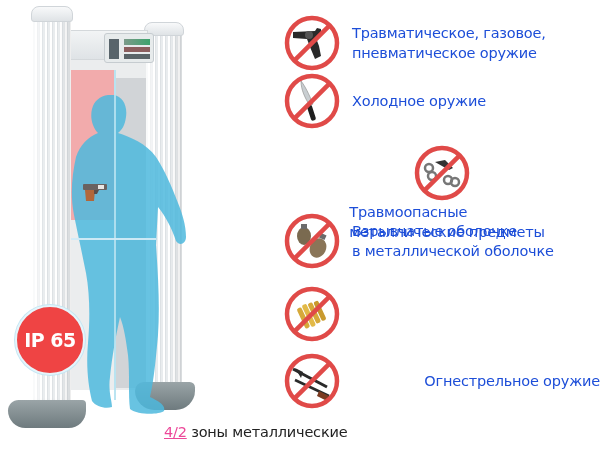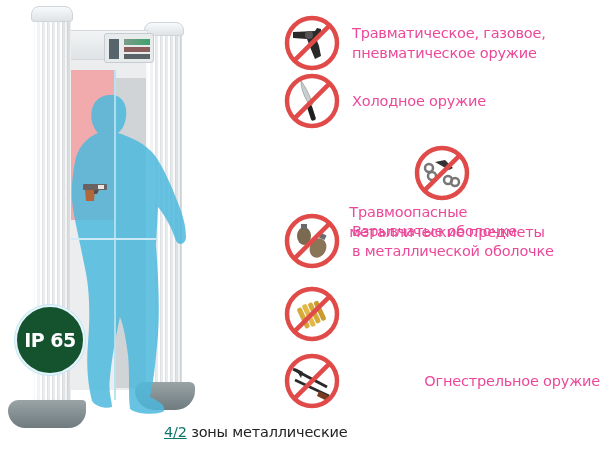--- a/index.html
+++ b/index.html
@@ -32,34 +32,34 @@
   .zone-line-v { position: absolute; left: 114px; top: 70px; width: 2px; height: 330px; background: rgba(180,225,240,0.9); }
   .zone-line-h { position: absolute; left: 70px; top: 238px; width: 86px; height: 2px; background: rgba(210,235,245,0.95); }
   .person { position: absolute; left: 68px; top: 95px; width: 125px; height: 320px; }
   .gun { position: absolute; left: 82px; top: 182px; width: 28px; height: 20px; }
   .foot { position: absolute; border-radius: 12px 12px 20px 20px; background: linear-gradient(#9aa4a7, #6e7a7e); }
   .foot-left { left: 8px; top: 400px; width: 78px; height: 28px; border-radius: 16px 6px 26px 26px; }
   .foot-right { left: 135px; top: 382px; width: 60px; height: 28px; border-radius: 10px 6px 22px 22px; }
 
   .ip-badge {
     position: absolute; left: 15px; top: 305px; width: 70px; height: 70px; border-radius: 50%;
-    background: #14532d; color: #fff; display: flex; align-items: center; justify-content: center;
+    background: #ef4444; color: #fff; display: flex; align-items: center; justify-content: center;
     font-family: "DejaVu Sans", sans-serif; font-weight: bold; font-size: 19px; letter-spacing: -0.5px;
     border: 2px solid #e6f5fb; box-shadow: 0 0 0 1px #c4e6f3;
   }
 
   
   .legend { position: absolute; left: 283px; top: 0; width: 317px; }
   .legend-item { position: absolute; left: 0; width: 317px; height: 62px; display: flex; align-items: center; }
   .ban-icon { position: relative; width: 58px; height: 58px; flex: 0 0 58px; }
   .ban-icon svg { width: 58px; height: 58px; display: block; }
-  .legend-text { margin-left: 11px; font-family: "DejaVu Sans", sans-serif; font-size: 14.5px; line-height: 20px; color: #ec4899; white-space: pre-line; letter-spacing: -0.2px; }
+  .legend-text { margin-left: 11px; font-family: "DejaVu Sans", sans-serif; font-size: 14.5px; line-height: 20px; color: #1d4ed8; white-space: pre-line; letter-spacing: -0.2px; }
 
   .footer { position: absolute; left: 164px; top: 424px; font-family: "DejaVu Sans", sans-serif; font-size: 14.5px; color: #222; letter-spacing: -0.2px; }
-  .footer .accent { color: #0f766e; text-decoration: underline; }
+  .footer .accent { color: #ec4899; text-decoration: underline; }
 </style>
 </head>
 <body>
 
 <div class="gate">
   <div class="inner-back"></div>
   <div class="zone-grey"></div>
   <div class="zone-red"></div>
 
   <div class="pillar pillar-right"></div>

